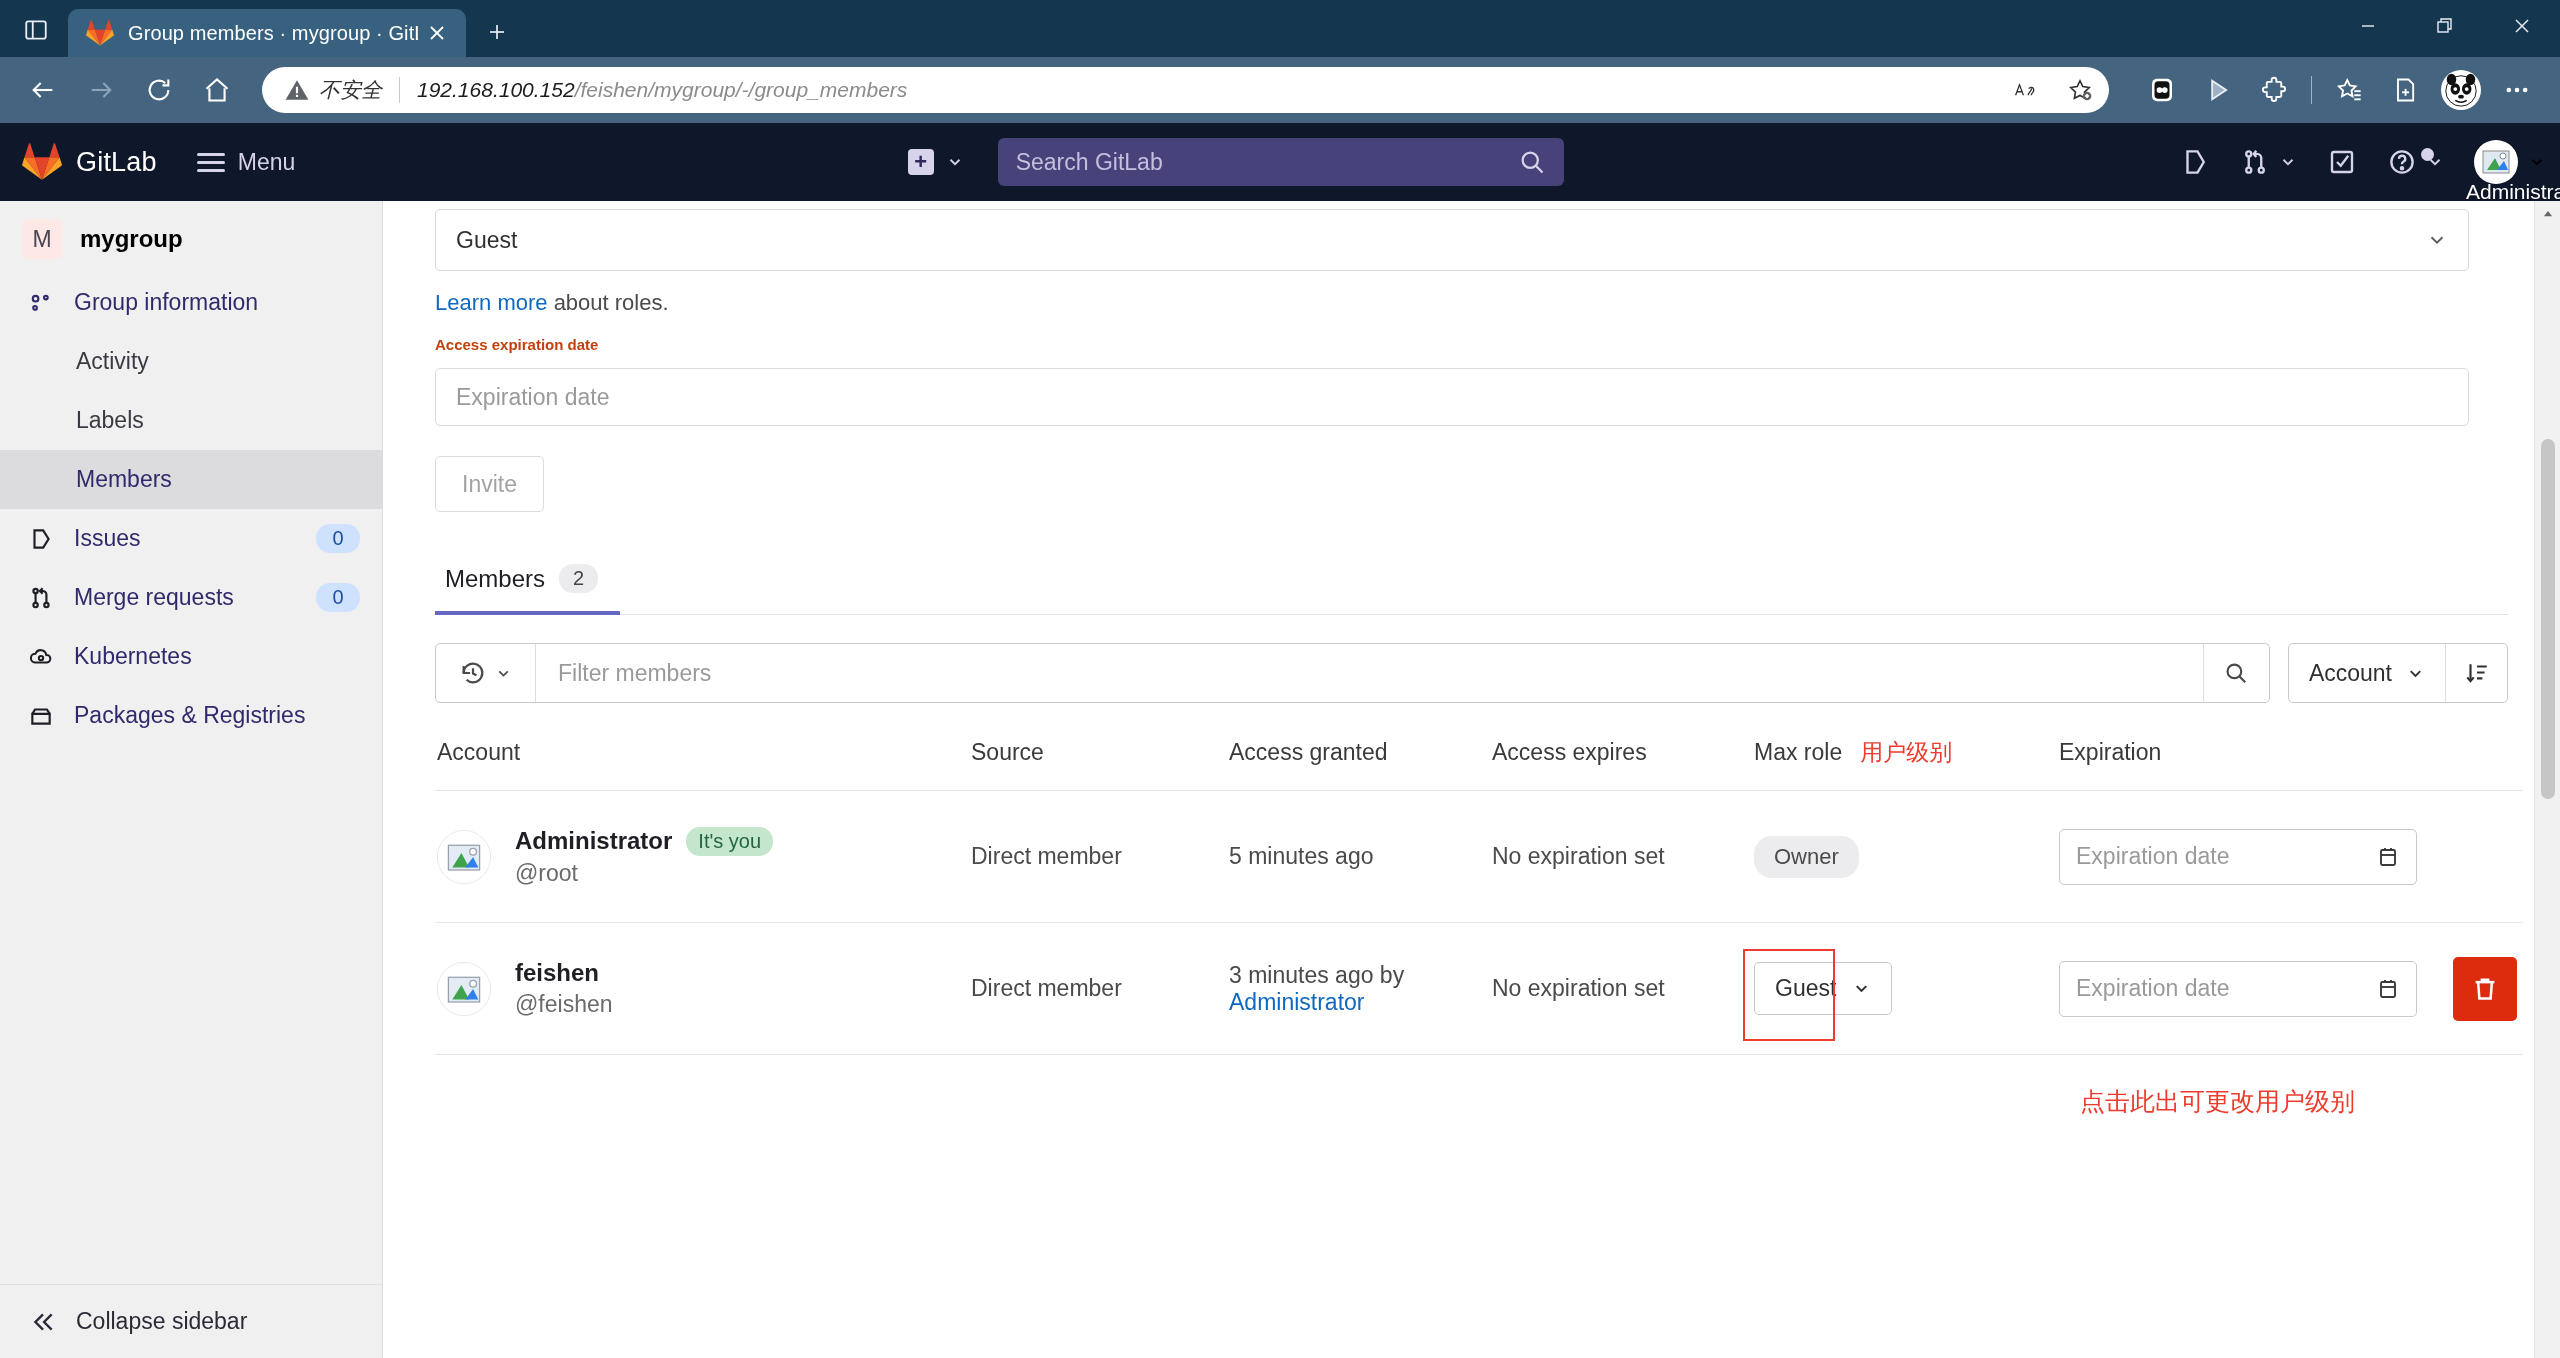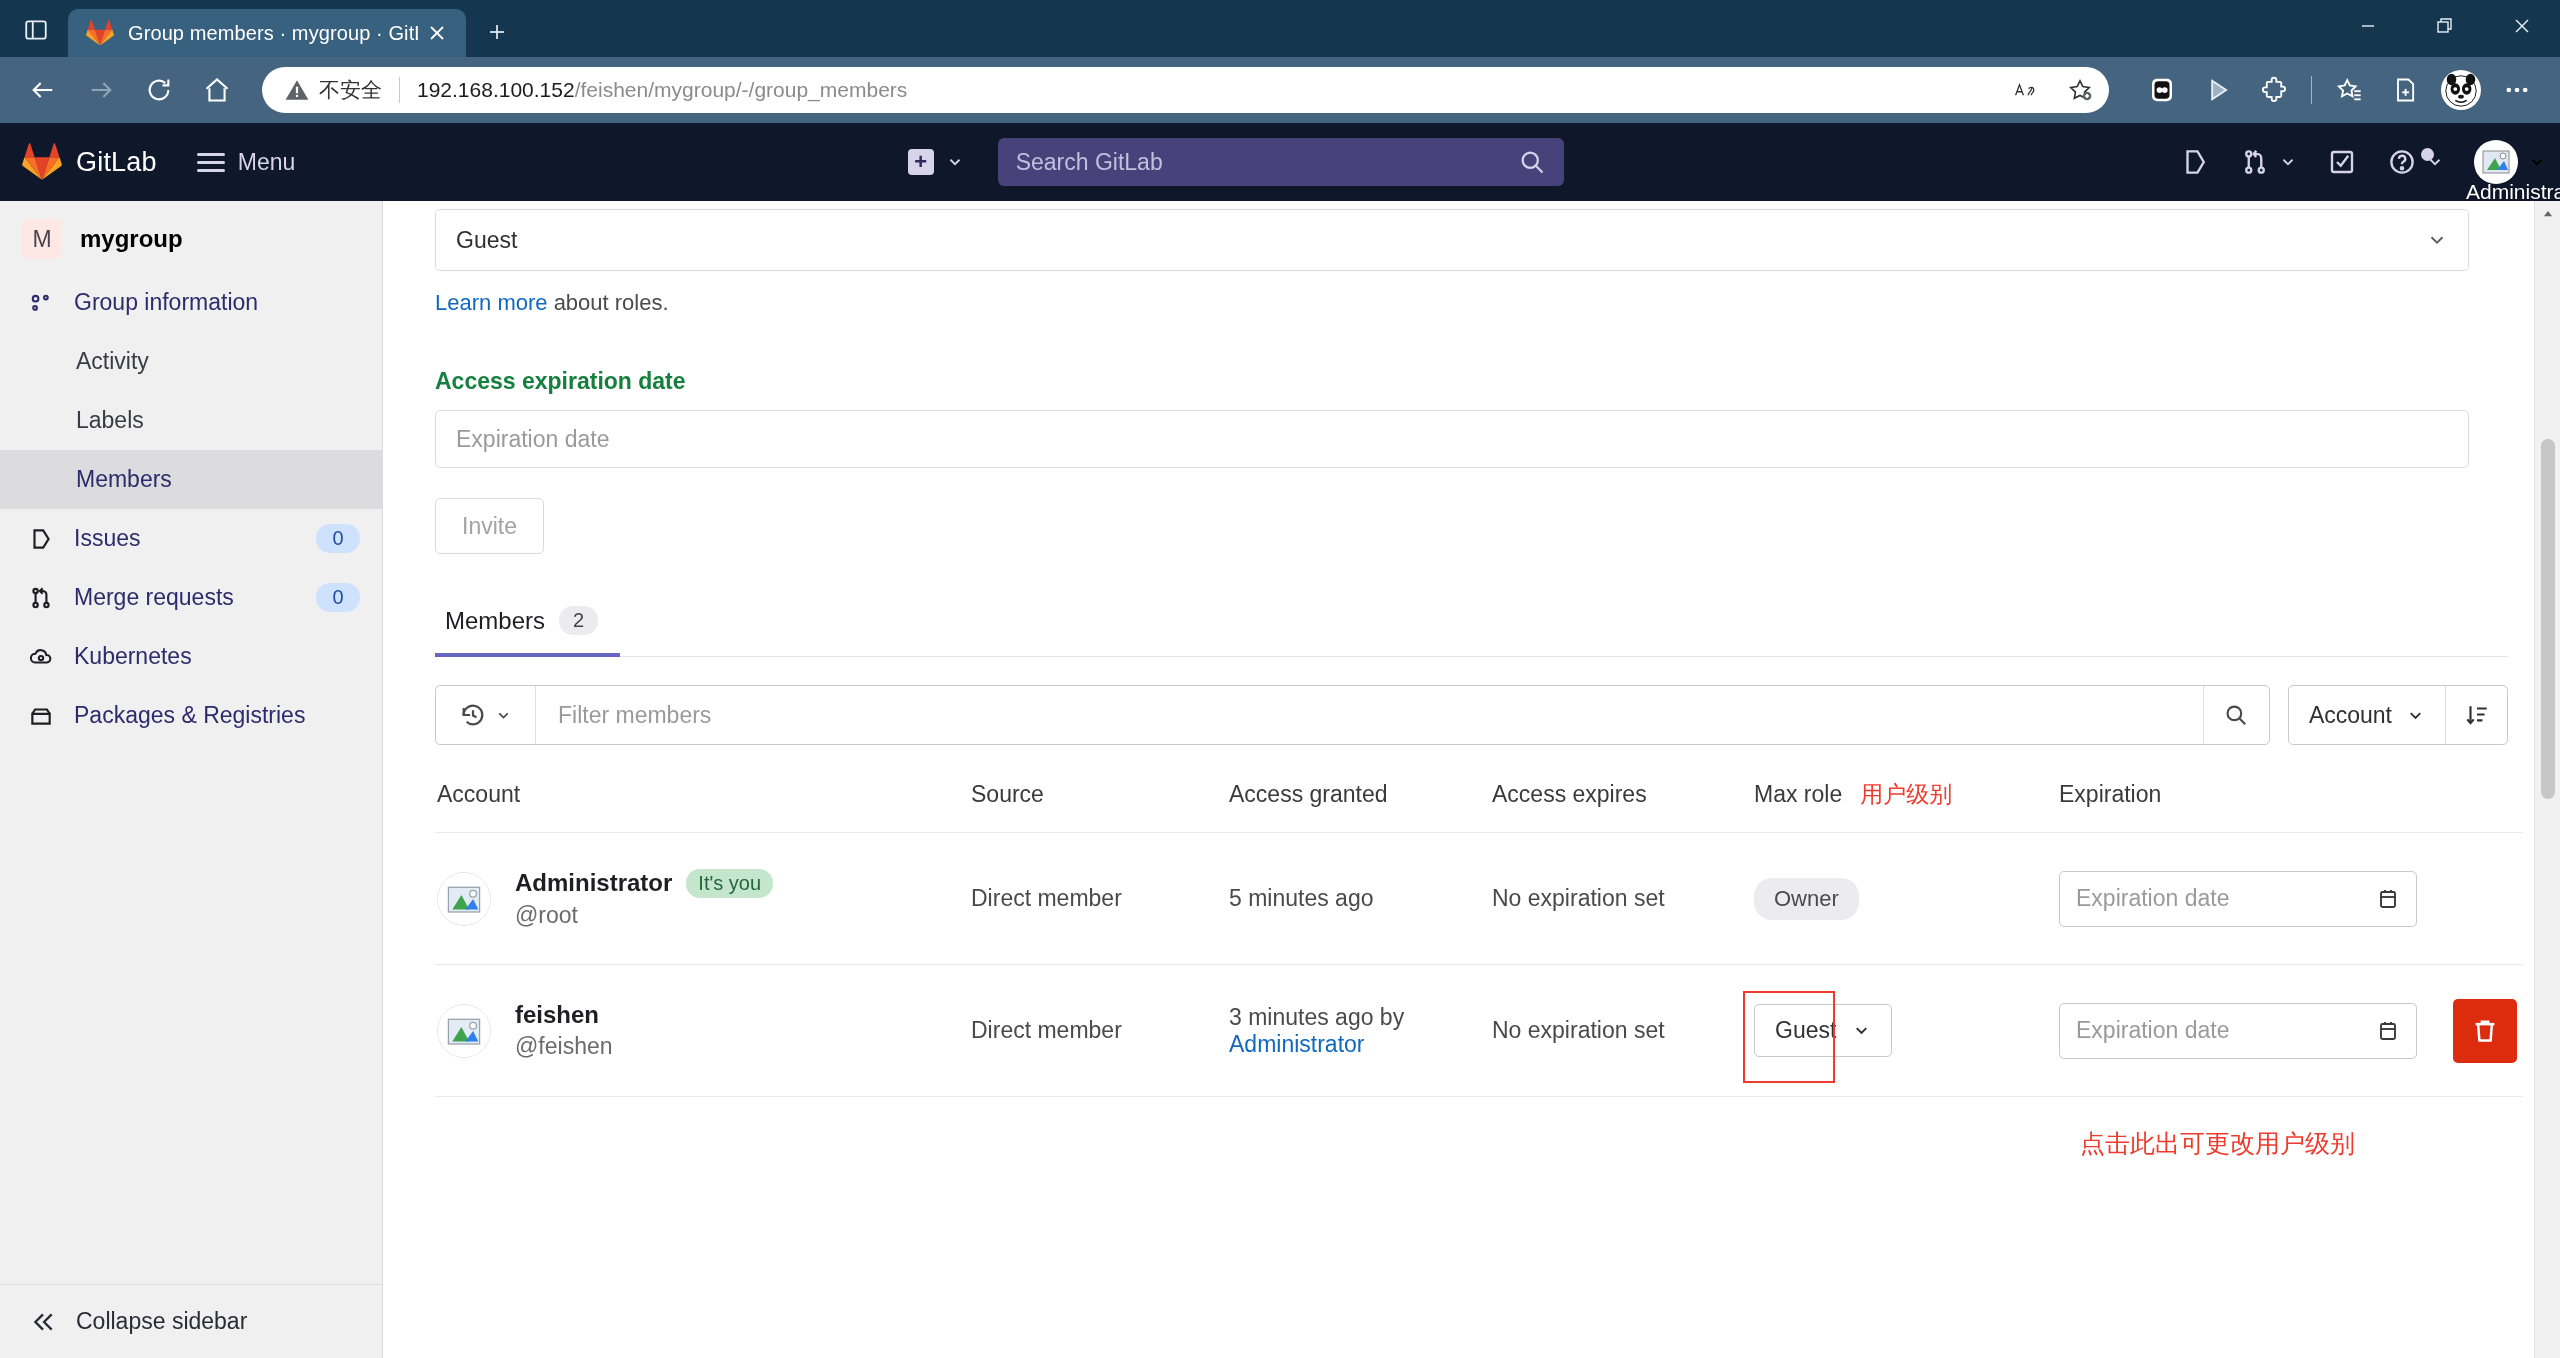--- a/index.html
+++ b/index.html
@@ -56,20 +56,21 @@
   .navbtn {
     width: 54px; height: 54px; display: flex; align-items: center; justify-content: center;
     color: #fff; border-radius: 6px; flex: none;
   }
   .navbtn.disabled { color: #8ba4b8; }
 
   .urlbar {
     flex: 1; height: 46px; background: #fff; border-radius: 24px; margin: 0 14px;
     display: flex; align-items: center; padding: 0 4px 0 22px; min-width: 0;
     position: relative;
+    font-style: italic;
   }
   .warn-icon { width: 26px; height: 26px; flex: none; margin-right: 9px; }
   .warn-text { font-size: 21px; color: #333; white-space: nowrap; }
   .url-divider { width: 1px; height: 26px; background: #c8c8c8; margin: 0 17px; flex: none; }
   .url-text { font-size: 21px; color: #8b8b8b; white-space: nowrap; overflow: hidden; flex: 1; }
   .url-text b { color: #1c1c1c; font-weight: normal; }
   .urlbar-actions { display: flex; align-items: center; gap: 4px; flex: none; margin-left: 10px; }
   .urlbar-btn {
     width: 50px; height: 40px; display: flex; align-items: center; justify-content: center;
     color: #2f2f2f; border-radius: 6px;
@@ -182,21 +183,21 @@
 
   .invite-form { padding-top: 8px; }
   .form-select {
     width: 2034px; height: 62px; border: 1px solid #dbdbdb; border-radius: 5px;
     display: flex; align-items: center; padding: 0 20px; font-size: 23px; color: #303030;
     background: #fff; position: relative;
   }
   .form-select .caret { margin-left: auto; color: #5b5b5b; }
   .helper-line { margin-top: 19px; font-size: 22px; color: #4b4b4b; }
   .helper-line a { color: #1068bf; text-decoration: none; }
-  .form-label { margin-top: 52px; font-size: 23px; color: #15803d; font-weight: 600; }
+  .form-label { margin-top: 20px; font-size: 15px; color: #c2410c; font-weight: 600; }
   .form-input {
     margin-top: 15px; width: 2034px; height: 58px; border: 1px solid #dbdbdb; border-radius: 5px;
     display: flex; align-items: center; padding: 0 20px; font-size: 23px; color: #9a9a9a;
     background: #fff;
   }
   .btn-invite {
     margin-top: 30px; height: 56px; padding: 0 26px; border: 1px solid #dbdbdb;
     border-radius: 5px; background: #fff; color: #a3a3a3; font-size: 23px;
     display: inline-flex; align-items: center;
   }

